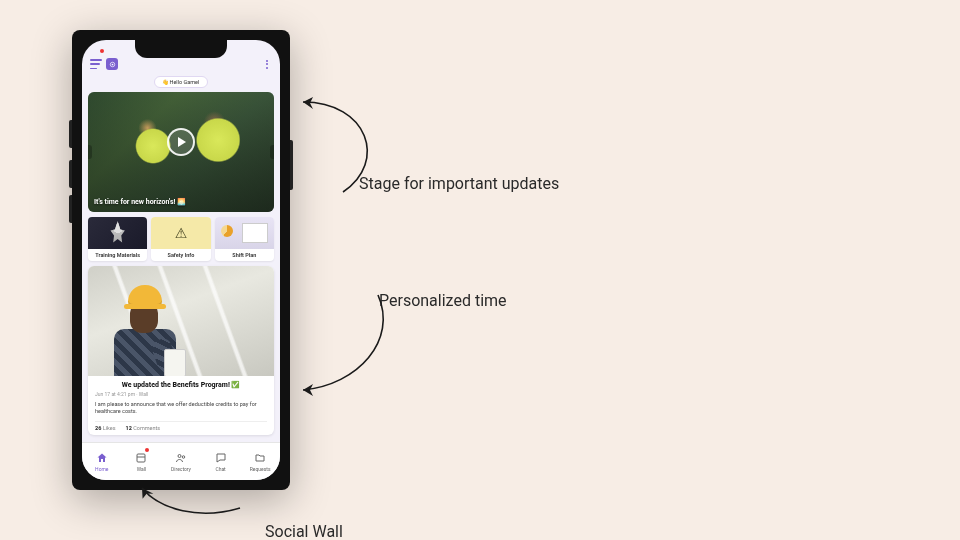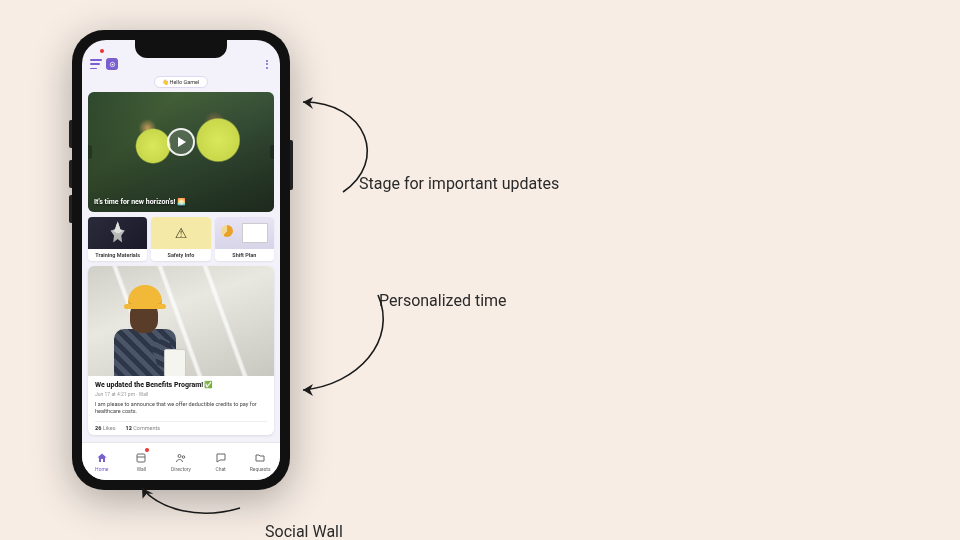--- a/index.html
+++ b/index.html
@@ -13,21 +13,21 @@
   }
 
   
   .phone {
     position: absolute;
     left: 72px;
     top: 30px;
     width: 218px;
     height: 460px;
     background: #111;
-    border-radius: 32px;
+    border-radius: 8px;
     box-shadow: 0 10px 40px rgba(0,0,0,.3);
     padding: 10px;
   }
   .phone::before { 
     content:"";
     position:absolute;
     left:-3px; top:90px;
     width:3px; height:28px;
     background:#222;
     border-radius:2px 0 0 2px;
@@ -195,21 +195,21 @@
   }
   .shirt{
     position:absolute;top:48px;left:8px;width:62px;height:50px;
     background:repeating-linear-gradient(45deg,#4a5568 0 5px,#2d3748 5px 10px);
     border-radius:10px 10px 0 0;
   }
   .arm{position:absolute;top:58px;left:48px;width:20px;height:30px;background:repeating-linear-gradient(45deg,#4a5568 0 5px,#2d3748 5px 10px);border-radius:8px;transform:rotate(-20deg);}
   .clipboard{position:absolute;top:68px;left:58px;width:22px;height:28px;background:#f5f5f0;border-radius:2px;border:1px solid #ccc;}
 
   .post-body{padding:5px 7px 4px;}
-  .post-title{font-size:7px;font-weight:800;color:#1a1a1a;}
+  .post-title{font-size:7px;font-weight:800;color:#1a1a1a;text-align:center;}
   .post-meta{font-size:5px;color:#999;margin-top:2px;}
   .post-text{font-size:5.5px;color:#444;margin-top:4px;line-height:1.35;}
   .post-stats{display:flex;gap:10px;margin-top:5px;font-size:5.5px;color:#888;border-top:0.5px solid #eee;padding-top:3px;}
   .post-stats b{color:#333;font-weight:800;}
 
   
   .bottomnav{
     position:absolute;left:0;right:0;bottom:0;height:38px;
     background:#fff;border-top:0.5px solid #e5e5e5;
     display:flex;

